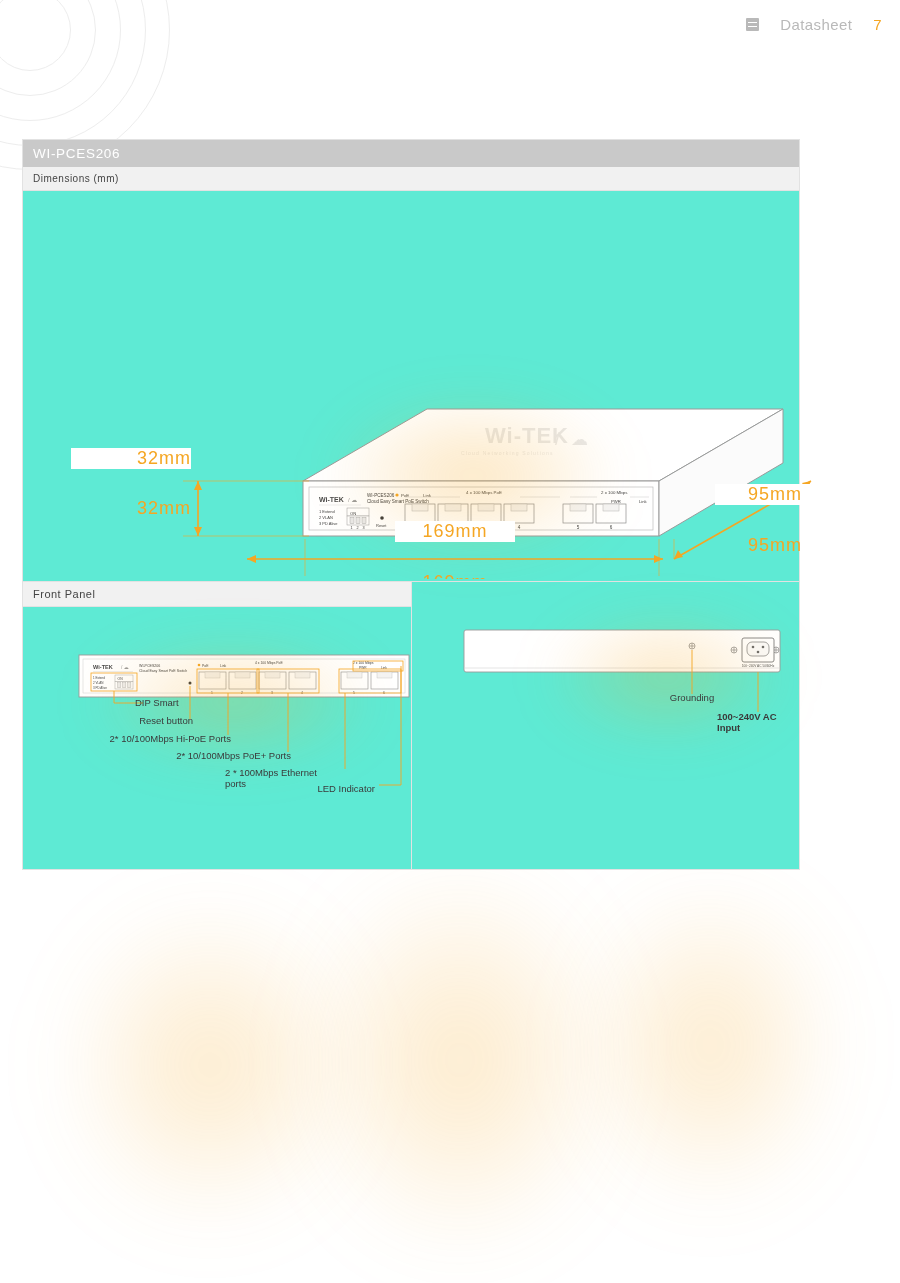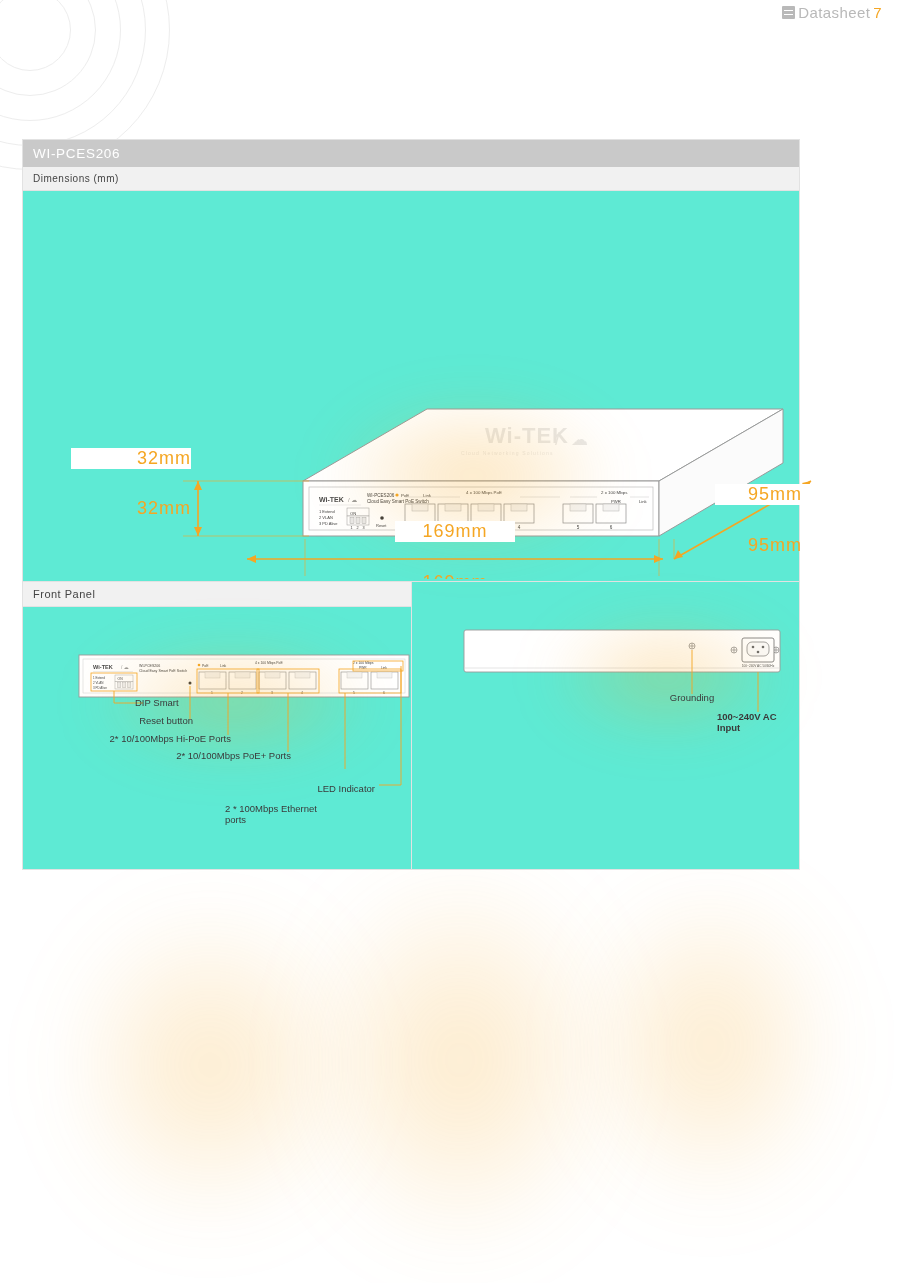--- a/index.html
+++ b/index.html
@@ -31,24 +31,24 @@
     border-radius: 50%;
     left: 50%;
     top: 50%;
     transform: translate(-50%,-50%);
   }
 
   
   .doc-header {
     position: absolute;
     right: 18px;
-    top: 4px;
+    top: 16px;
     display: flex;
     align-items: center;
-    gap: 3px;
+    gap: 21px;
     font-size: 15px;
     color: #b9b9b9;
     letter-spacing: .4px;
     justify-content: center;
   }
   .doc-header .hdr-icon {
     width: 13px;
     height: 13px;
     background: #b9b9b9;
     position: relative;
@@ -362,21 +362,21 @@
           <polyline points="322,86 322,162" fill="none" stroke="#f5a623" stroke-width="0.9"></polyline>
 
           <polyline points="378,59 378,178 356,178" fill="none" stroke="#f5a623" stroke-width="0.9"></polyline>
         </svg>
 
         <div style="position:absolute;left:0;top:0;width:428px;height:262px;font-size:9.5px;color:#3a3a3a;">
           <div style="position:absolute;left:112px;top:90px;">DIP Smart</div>
           <div style="position:absolute;left:170px;top:108px;transform:translateX(-100%);">Reset button</div>
           <div style="position:absolute;left:208px;top:126px;transform:translateX(-100%);">2* 10/100Mbps Hi-PoE Ports</div>
           <div style="position:absolute;left:268px;top:143px;transform:translateX(-100%);">2* 10/100Mbps PoE+ Ports</div>
-          <div style="position:absolute;left:315px;top:160px;transform:translateX(-100%);margin-top:36px;">2 * 100Mbps Ethernet ports</div>
+          <div style="position:absolute;left:315px;top:160px;transform:translateX(-100%);">2 * 100Mbps Ethernet ports</div>
           <div style="position:absolute;left:352px;top:176px;transform:translateX(-100%);">LED Indicator</div>
         </div>
       </div>
     </div>
 
     <div class="panel">
       <div class="panel-body">
         <div class="glow" style="left:130px;top:30px;width:250px;height:130px;"></div>
 
         <svg width="428" height="262" viewBox="0 0 428 262">

